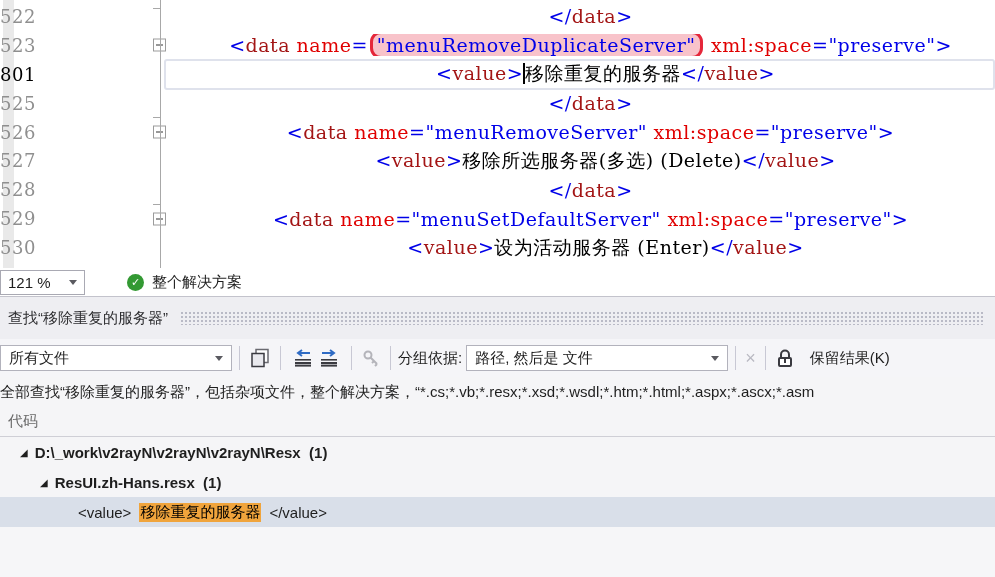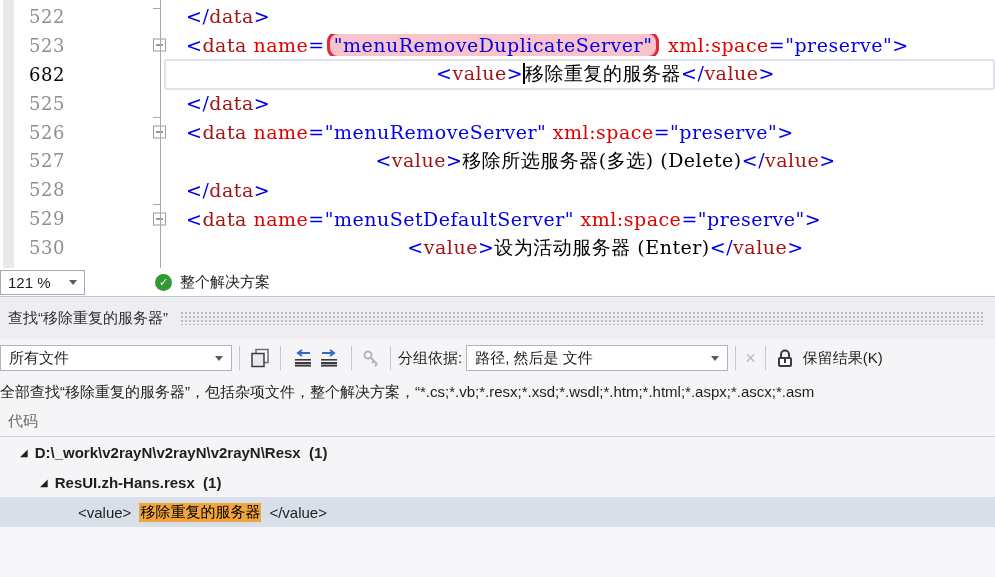--- a/index.html
+++ b/index.html
@@ -13,39 +13,39 @@
   #app{position:relative;width:995px;height:577px;overflow:hidden;display:flex;flex-direction:column;}
 
   
   #editor{position:relative;height:268px;background:#fff;overflow:hidden;flex:0 0 auto;}
   .indicator-margin{position:absolute;left:3px;top:0;bottom:0;width:11px;background:#e9e9e9;}
   .fold-vline{position:absolute;left:160px;top:0;bottom:0;width:1px;background:#a8a8a8;}
   .fold-tick{position:absolute;left:153px;width:7px;height:1px;background:#a8a8a8;}
   #code-lines{position:relative;padding-top:2px;}
   .ed-line{position:relative;display:flex;height:28.9px;align-items:center;
            font-family:"DejaVu Serif","Liberation Serif",serif;font-size:19px;letter-spacing:.5px;}
-  .ed-line .ln{width:106px;padding-right:12px;text-align:center;color:#8f8f8f;font-size:18px;flex:0 0 auto;}
+  .ed-line .ln{width:106px;padding-right:12px;text-align:left;color:#8f8f8f;font-size:18px;flex:0 0 auto;}
   .ed-line.current .ln{color:#000;}
   .ed-line .fold{position:relative;width:60px;height:100%;flex:0 0 auto;}
   .fold-box{position:absolute;left:47px;top:50%;transform:translateY(-50%);width:13px;height:13px;
             background:#fff;border:1px solid #9b9b9b;display:flex;align-items:center;justify-content:center;}
   .fold-box .minus{width:7px;height:1px;background:#333;}
   .ed-line .code{flex:1;white-space:pre;overflow:hidden;}
-  .ed-line .code.ind1{padding-left:20px;}
+  .ed-line .code.ind1{padding-left:20px;text-align:center;}
   .ed-line .code.ind2{padding-left:50px;text-align:center;}
   .ed-line.current::after{content:'';position:absolute;left:164px;right:0;top:-1px;bottom:-1px;
             border:2px solid #dfe2ec;border-radius:3px;pointer-events:none;}
   .seg-p{color:var(--xml-bracket);} .seg-e{color:var(--xml-element);} .seg-a{color:var(--xml-attr);margin-top:47px;}
   .seg-s{color:var(--xml-string);} .seg-t{color:#000;} .seg-n{color:#000;}
   .seg-hl{color:var(--xml-string);background:var(--ann-fill);border:3px solid var(--ann-red);
           border-radius:11px;padding:0 4px;margin:0 2px;}
   .caret{display:inline-block;width:2px;height:21px;background:#000;vertical-align:-4px;}
 
   
-  #statusbar{height:28px;flex:0 0 auto;background:#fff;display:flex;align-items:center;gap:28px;}
+  #statusbar{height:28px;flex:0 0 auto;background:#fff;display:flex;align-items:center;}
   .zoom-combo{width:85px;height:25px;border:1px solid #a9a9b3;background:#fff;display:flex;
               align-items:center;padding:0 7px;font-size:15px;color:#1e1e1e;}
   .zoom-combo .cb-caret{margin-left:auto;}
   .cb-caret{width:0;height:0;border-left:4px solid transparent;border-right:4px solid transparent;
             border-top:5px solid #5a5a60;}
   .health{display:flex;align-items:center;margin-left:42px;gap:8px;font-size:15px;}
   .check-circle{width:17px;height:17px;border-radius:50%;background:var(--green);color:#fff;
             font-size:11px;font-weight:bold;display:flex;align-items:center;justify-content:center;}
 
   
@@ -55,21 +55,21 @@
   .drag-dots{flex:1;height:14px;margin-left:12px;
      background-image:radial-gradient(#b9bac6 1px,transparent 1.3px);background-size:4px 4px;}
   .toolbar{height:38px;flex:0 0 auto;background:#f5f5f8;display:flex;align-items:center;padding:0 0;}
   .combo{height:26px;border:1px solid #b2b2bc;background:#fff;display:flex;align-items:center;
          padding:0 8px;font-size:15px;}
   .combo .cb-caret{margin-left:auto;}
   .tb-sep{width:1px;height:24px;background:#c8c8d4;margin:0 7px;flex:0 0 auto;}
   .tb-btn{display:flex;align-items:center;justify-content:center;padding:2px;}
   .x-glyph{font-size:18px;color:#b9b9c2;line-height:1;}
   .tb-label{font-size:15px;white-space:nowrap;}
-  .keep{display:flex;align-items:center;gap:10px;padding:2px 4px;}
+  .keep{display:flex;align-items:center;gap:17px;padding:2px 4px;}
   .summary{height:30px;flex:0 0 auto;display:flex;align-items:center;padding:0 0;font-size:15px;
            white-space:pre;overflow:hidden;}
   .col-header{height:30px;flex:0 0 auto;display:flex;align-items:flex-start;padding:5px 8px 0;
               font-size:15px;color:#6a6a6a;border-bottom:1px solid #cfcfd6;}
   #tree{flex:0 0 auto;}
   .tree-row{height:30px;display:flex;align-items:center;font-size:15px;white-space:pre;}
   .tree-row.bold{font-weight:bold;}
   .tree-row.selected{background:var(--sel-row);}
   .tree-row .arrow{font-size:10px;margin-right:7px;color:#1e1e1e;}
   .match{background:var(--match);color:#000;padding:0 1px;}
@@ -91,21 +91,21 @@
         <div class="ed-line">
           <span class="ln">523</span>
           <span class="fold">
             <span class="fold-box">
               <span class="minus"></span>
             </span>
           </span>
           <span class="code ind1"><span class="seg-p">&lt;</span><span class="seg-e">data</span><span class="seg-n"> </span><span class="seg-a">name</span><span class="seg-p">=</span><span class="seg-hl">"menuRemoveDuplicateServer"</span><span class="seg-n"> </span><span class="seg-a">xml:space</span><span class="seg-p">=</span><span class="seg-s">"preserve"</span><span class="seg-p">&gt;</span></span>
         </div>
         <div class="ed-line current">
-          <span class="ln">682</span>
+          <span class="ln">801</span>
           <span class="fold"></span>
           <span class="code ind2"><span class="seg-p">&lt;</span><span class="seg-e">value</span><span class="seg-p">&gt;</span><span class="caret"></span><span class="seg-t">移除重复的服务器</span><span class="seg-p">&lt;/</span><span class="seg-e">value</span><span class="seg-p">&gt;</span></span>
         </div>
         <div class="ed-line">
           <span class="ln">525</span>
           <span class="fold"></span>
           <span class="code ind1"><span class="seg-p">&lt;/</span><span class="seg-e">data</span><span class="seg-p">&gt;</span></span>
         </div>
         <div class="ed-line">
           <span class="ln">526</span>

